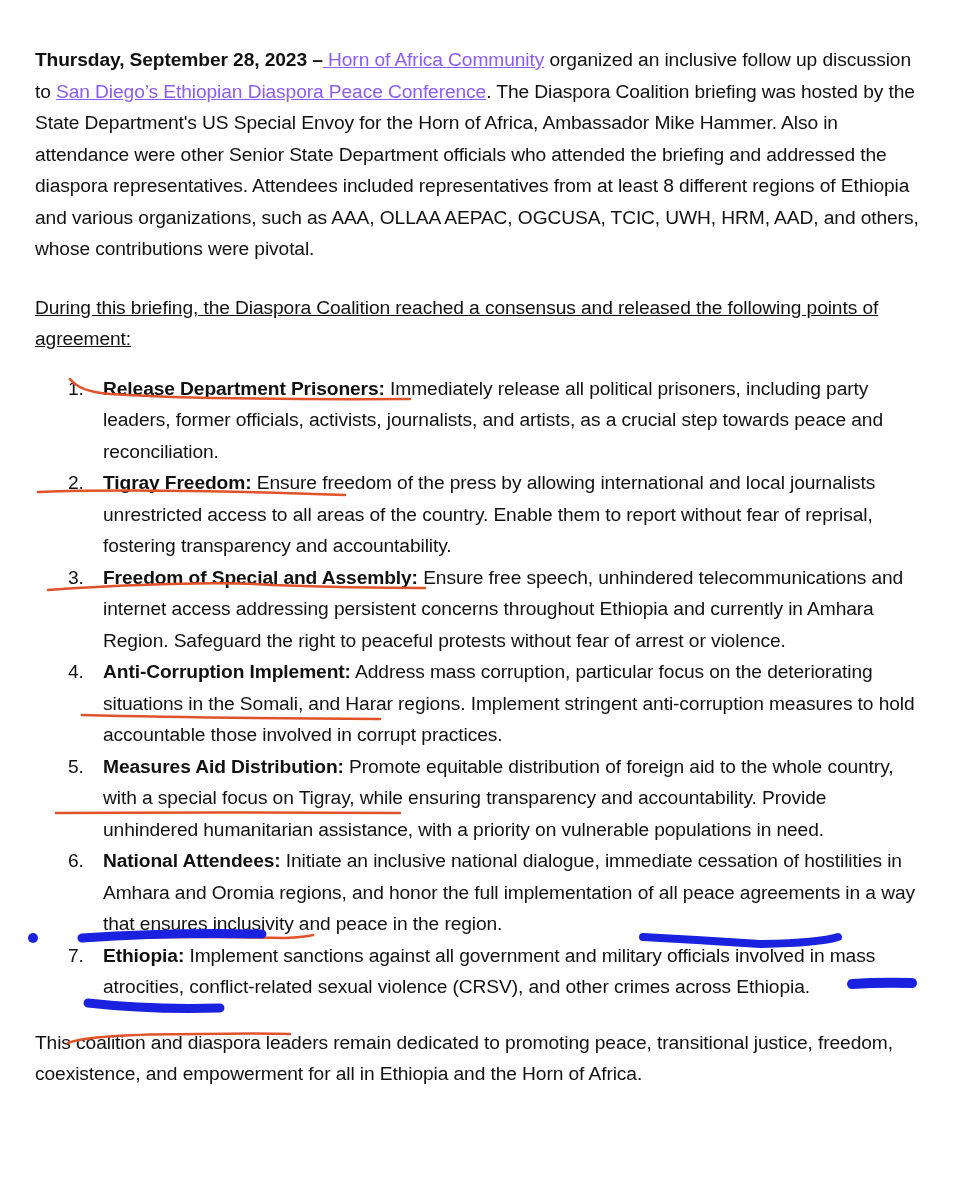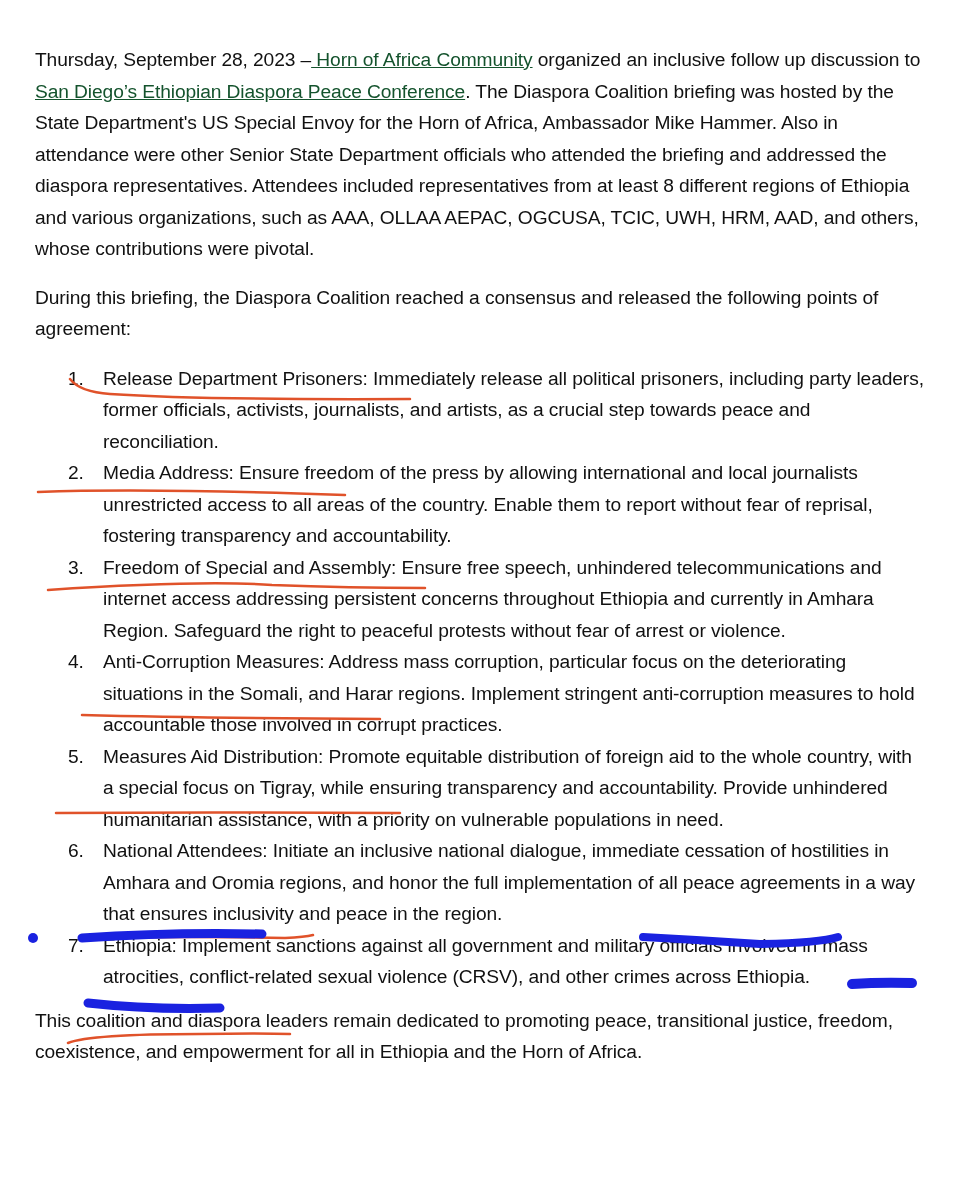--- a/index.html
+++ b/index.html
@@ -4,43 +4,43 @@
 <style>
   html, body { margin: 0; padding: 0; background: #ffffff; }
   body {
     width: 960px; height: 1200px; position: relative; overflow: hidden;
     font-family: "Liberation Sans", "DejaVu Sans", sans-serif;
     color: #111111;
   }
   .page { position: absolute; left: 35px; top: 44px; width: 890px; font-size: 19.2px; line-height: 31.5px; letter-spacing: -0.1px; }
   p { margin: 0; }
   .p1 { }
-  .p2 { margin-top: 17px; }
-  a.link { color: #14532d; }
-  b { font-weight: normal; }
+  .p2 { margin-top: 27px; text-decoration: underline; }
+  a.link { color: #8b5cf6; }
+  b { font-weight: bold; }
   ol.points { list-style: none; margin: 18px 0 0 0; padding: 0; }
   ol.points li { position: relative; padding-left: 68px; }
   ol.points li .num { position: absolute; left: 33px; top: 0; }
-  .closing { margin-top: 12px; }
+  .closing { margin-top: 24px; }
   svg.marks { position: absolute; left: 0; top: 0; width: 960px; height: 1200px; pointer-events: none; }
 </style>
 </head>
 <body>
 
 <div class="page">
   <p class="p1">
     <b>Thursday, September 28, 2023 –</b><a class="link" href="#"> Horn of Africa Community</a><span> organized an inclusive follow up discussion to </span><a class="link" href="#">San Diego’s Ethiopian Diaspora Peace Conference</a><span>. The Diaspora Coalition briefing was hosted by the State Department's US Special Envoy for the Horn of Africa, Ambassador Mike Hammer. Also in attendance were other Senior State Department officials who attended the briefing and addressed the diaspora representatives. Attendees included representatives from at least 8 different regions of Ethiopia and various organizations, such as AAA, OLLAA AEPAC, OGCUSA, TCIC, UWH, HRM, AAD, and others, whose contributions were pivotal.</span>
   </p>
   <p class="p2">During this briefing, the Diaspora Coalition reached a consensus and released the following points of agreement:</p>
 
   <ol class="points">
     <li><span class="num">1.</span><b>Release Department Prisoners:</b><span> Immediately release all political prisoners, including party leaders, former officials, activists, journalists, and artists, as a crucial step towards peace and reconciliation.</span></li>
-    <li><span class="num">2.</span><b>Media Address:</b><span> Ensure freedom of the press by allowing international and local journalists unrestricted access to all areas of the country. Enable them to report without fear of reprisal, fostering transparency and accountability.</span></li>
+    <li><span class="num">2.</span><b>Tigray Freedom:</b><span> Ensure freedom of the press by allowing international and local journalists unrestricted access to all areas of the country. Enable them to report without fear of reprisal, fostering transparency and accountability.</span></li>
     <li><span class="num">3.</span><b>Freedom of Special and Assembly:</b><span> Ensure free speech, unhindered telecommunications and internet access addressing persistent concerns throughout Ethiopia and currently in Amhara Region. Safeguard the right to peaceful protests without fear of arrest or violence.</span></li>
-    <li><span class="num">4.</span><b>Anti-Corruption Measures:</b><span> Address mass corruption, particular focus on the deteriorating situations in the Somali, and Harar regions. Implement stringent anti-corruption measures to hold accountable those involved in corrupt practices.</span></li>
+    <li><span class="num">4.</span><b>Anti-Corruption Implement:</b><span> Address mass corruption, particular focus on the deteriorating situations in the Somali, and Harar regions. Implement stringent anti-corruption measures to hold accountable those involved in corrupt practices.</span></li>
     <li><span class="num">5.</span><b>Measures Aid Distribution:</b><span> Promote equitable distribution of foreign aid to the whole country, with a special focus on Tigray, while ensuring transparency and accountability. Provide unhindered humanitarian assistance, with a priority on vulnerable populations in need.</span></li>
     <li><span class="num">6.</span><b>National Attendees:</b><span> Initiate an inclusive national dialogue, immediate cessation of hostilities in Amhara and Oromia regions, and honor the full implementation of all peace agreements in a way that ensures inclusivity and peace in the region.</span></li>
     <li><span class="num">7.</span><b>Ethiopia:</b><span> Implement sanctions against all government and military officials involved in mass atrocities, conflict-related sexual violence (CRSV), and other crimes across Ethiopia.</span></li>
   </ol>
 
   <p class="closing">This coalition and diaspora leaders remain dedicated to promoting peace, transitional justice, freedom, coexistence, and empowerment for all in Ethiopia and the Horn of Africa.</p>
 </div>
 
 <svg class="marks" viewBox="0 0 960 1200">
   <g fill="none" stroke="#e0522a" stroke-width="2.5" stroke-linecap="round">

